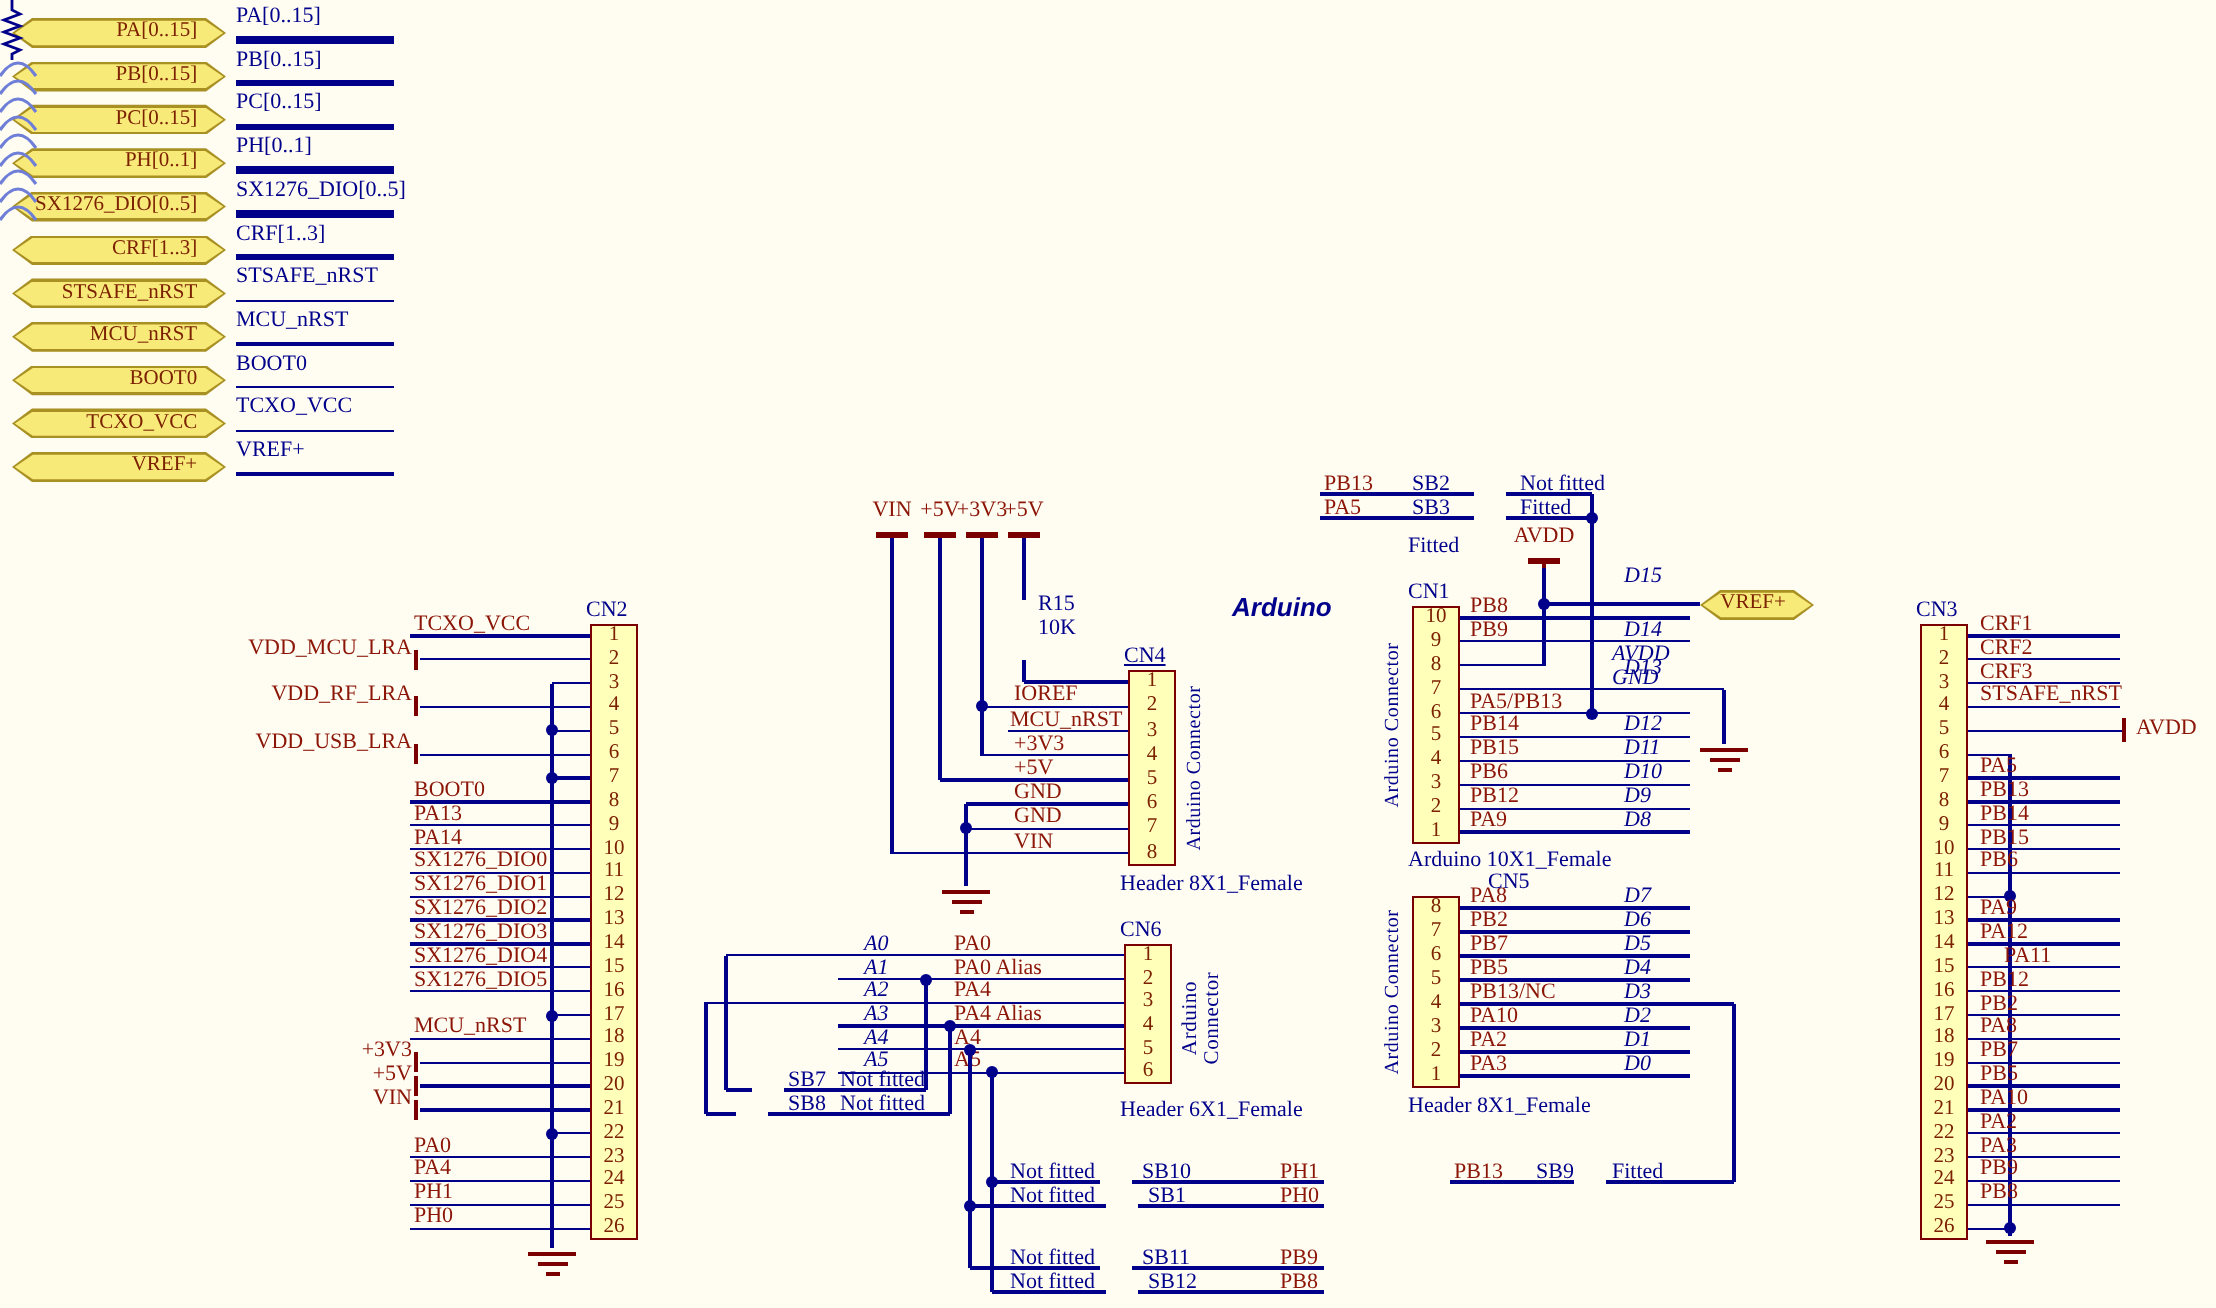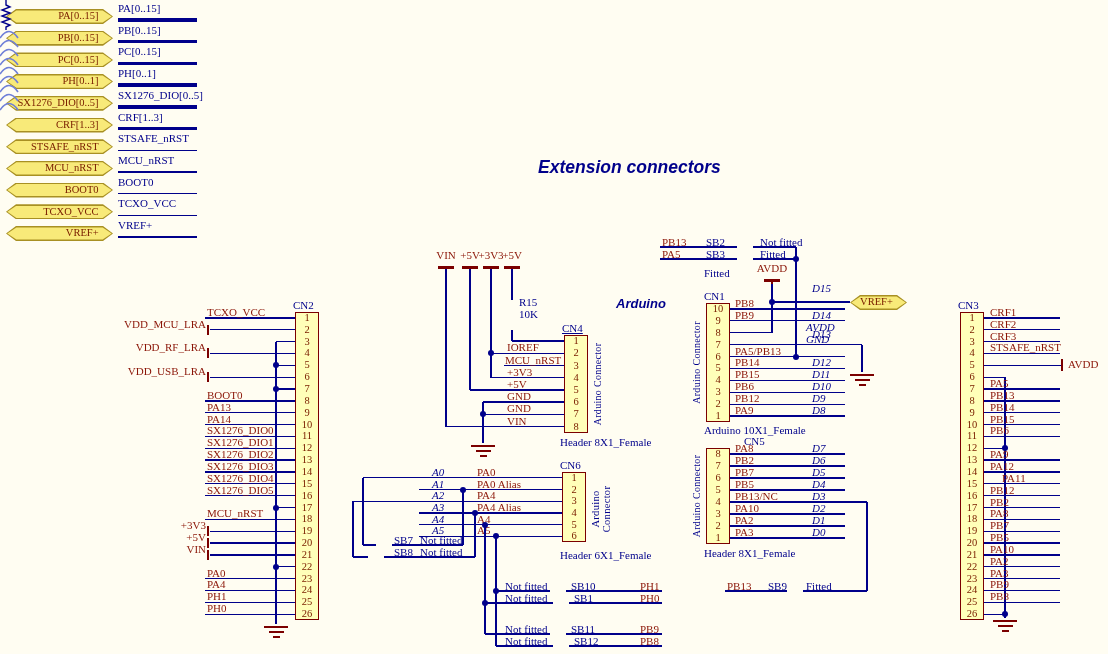--- a/index.html
+++ b/index.html
@@ -30,21 +30,20 @@
   .title{position:absolute;font:italic bold 17.5px "Liberation Sans","DejaVu Sans",sans-serif;
      color:#00008B;white-space:nowrap;}
   .subtitle{position:absolute;font:italic bold 13px "Liberation Sans","DejaVu Sans",sans-serif;
      color:#00008B;white-space:nowrap;}
   svg{position:absolute;overflow:visible;}
 </style>
 </head>
 <body>
 
 <div id="schematic">
-  <div class="title" style="left:538px;top:157px">Extension connectors</div>
   <div class="subtitle" style="left:616px;top:296px">Arduino</div>
 <div class="port" style="left: 6px; top: 9px; width: 107px; height: 15px;">
       <div class="port-in">PA[0..15]</div>
     </div>
     <div class="t blue" style="left: 118px; top: 2px;">PA[0..15]</div>
     <div class="w" style="left: 118px; top: 18.2px; width: 79px; height: 3.6px;"></div>
     <div class="port" style="left: 6px; top: 30.7px; width: 107px; height: 15px;">
       <div class="port-in">PB[0..15]</div>
     </div>
     <div class="t blue" style="left: 118px; top: 23.7px;">PB[0..15]</div>

